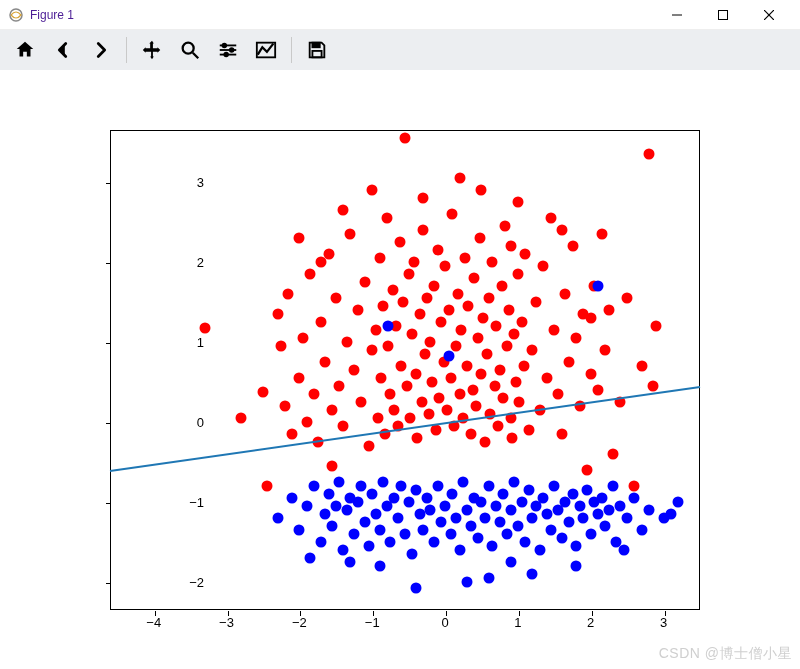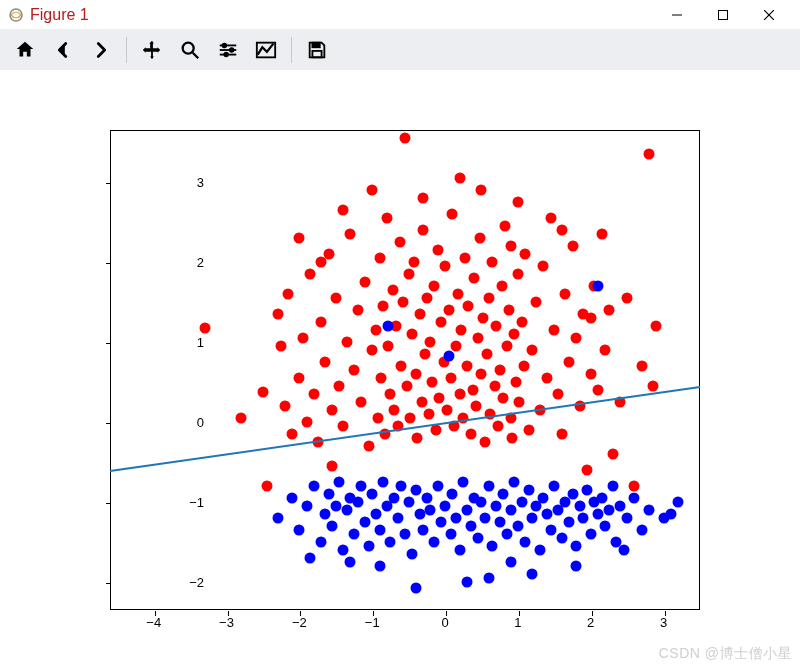--- a/index.html
+++ b/index.html
@@ -19,22 +19,22 @@
     padding: 0 8px;
     background: #fff;
     border-bottom: 1px solid #eee;
   }
   .titlebar .app-icon {
     width: 16px; height: 16px;
     margin-right: 6px;
     display: inline-flex;
   }
   .titlebar .title {
-    font-size: 16px;
-    color: #b91c1c;
+    font-size: 12px;
+    color: #4c1d95;
     flex: 1;
   }
   .win-controls {
     display: flex;
     gap: 0;
   }
   .win-btn {
     width: 46px; height: 30px;
     display: flex; align-items: center; justify-content: center;
     font-size: 13px;

